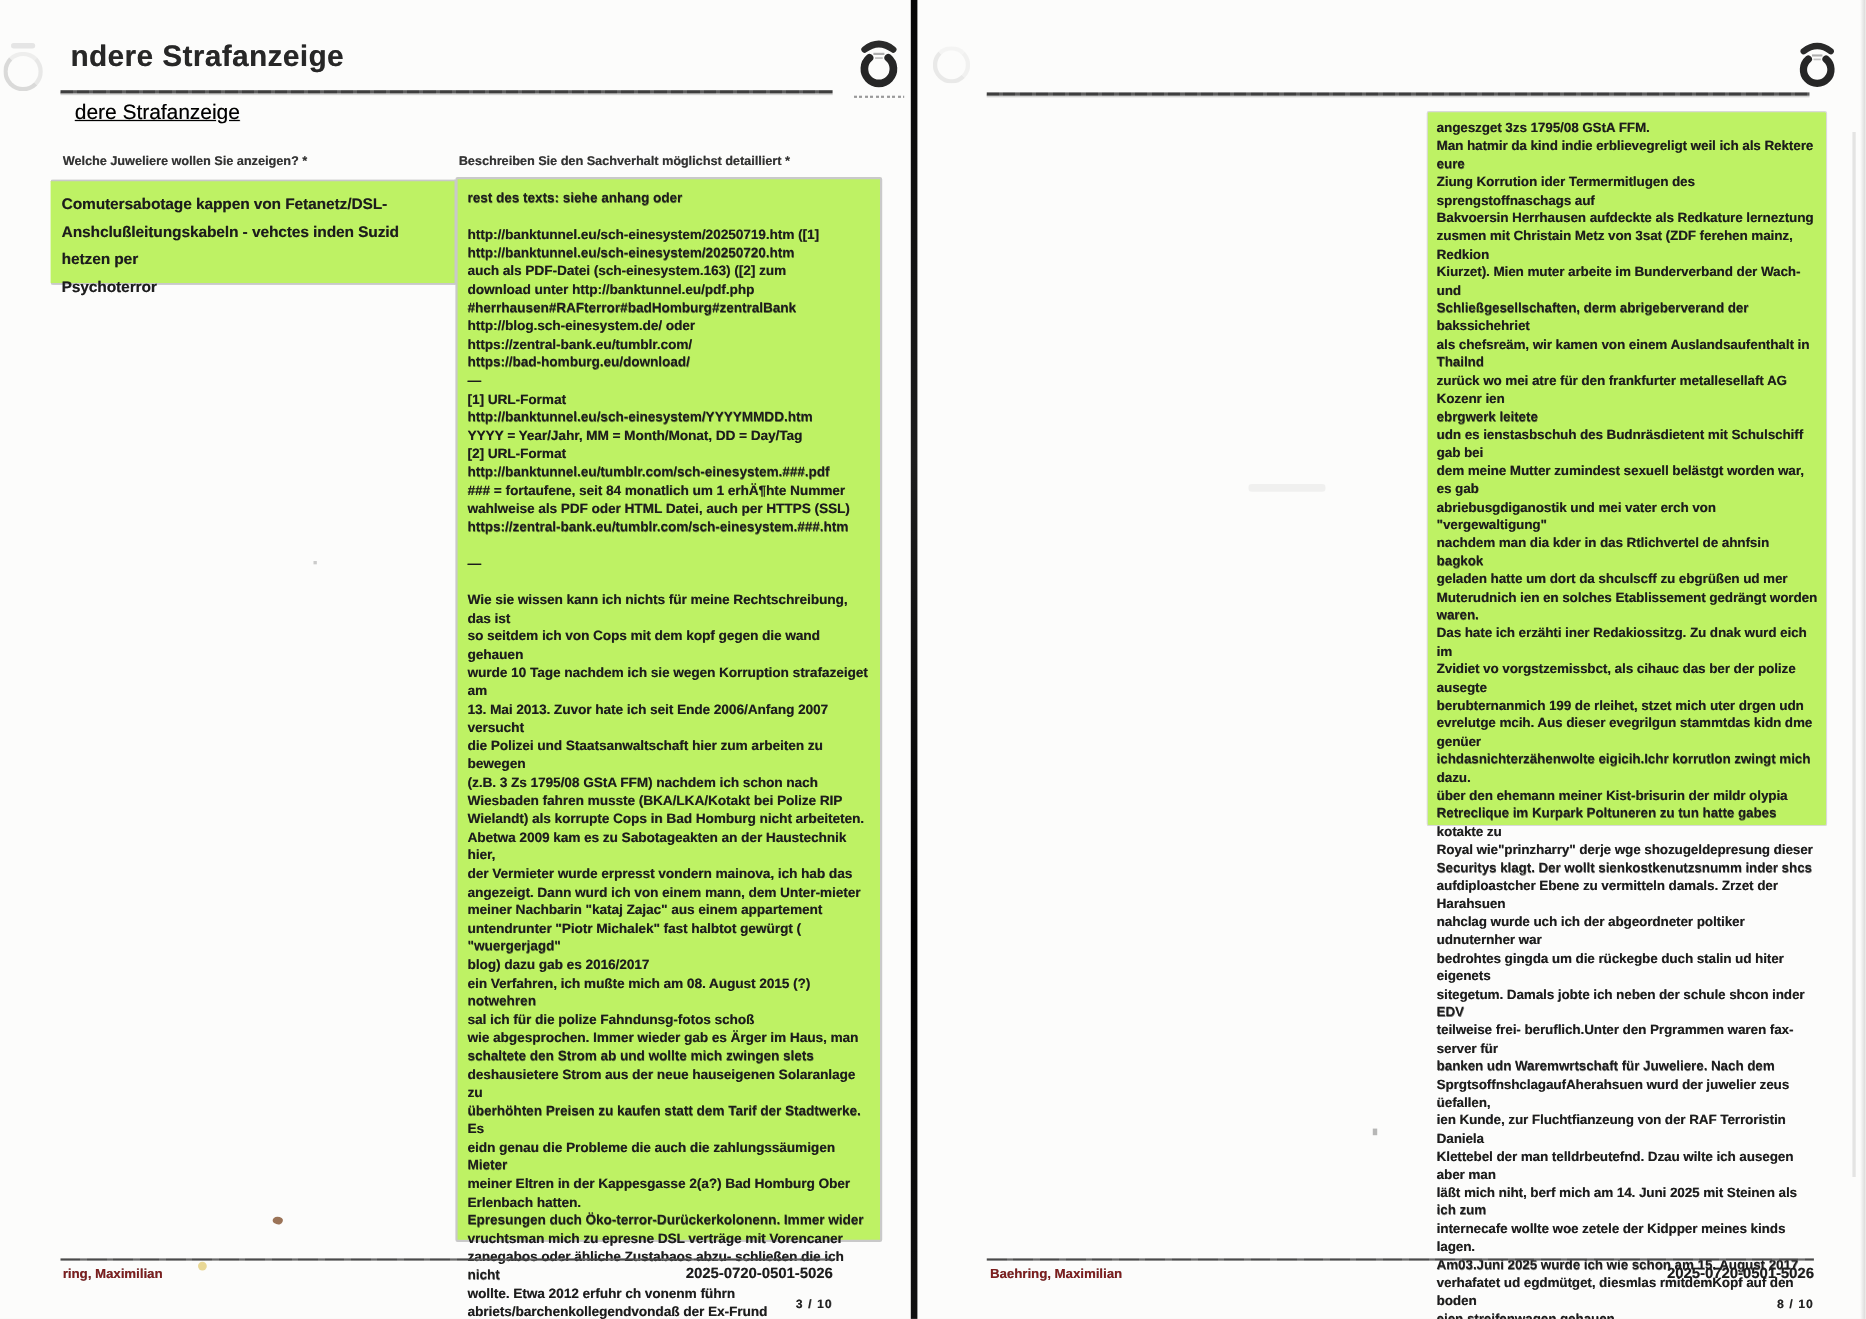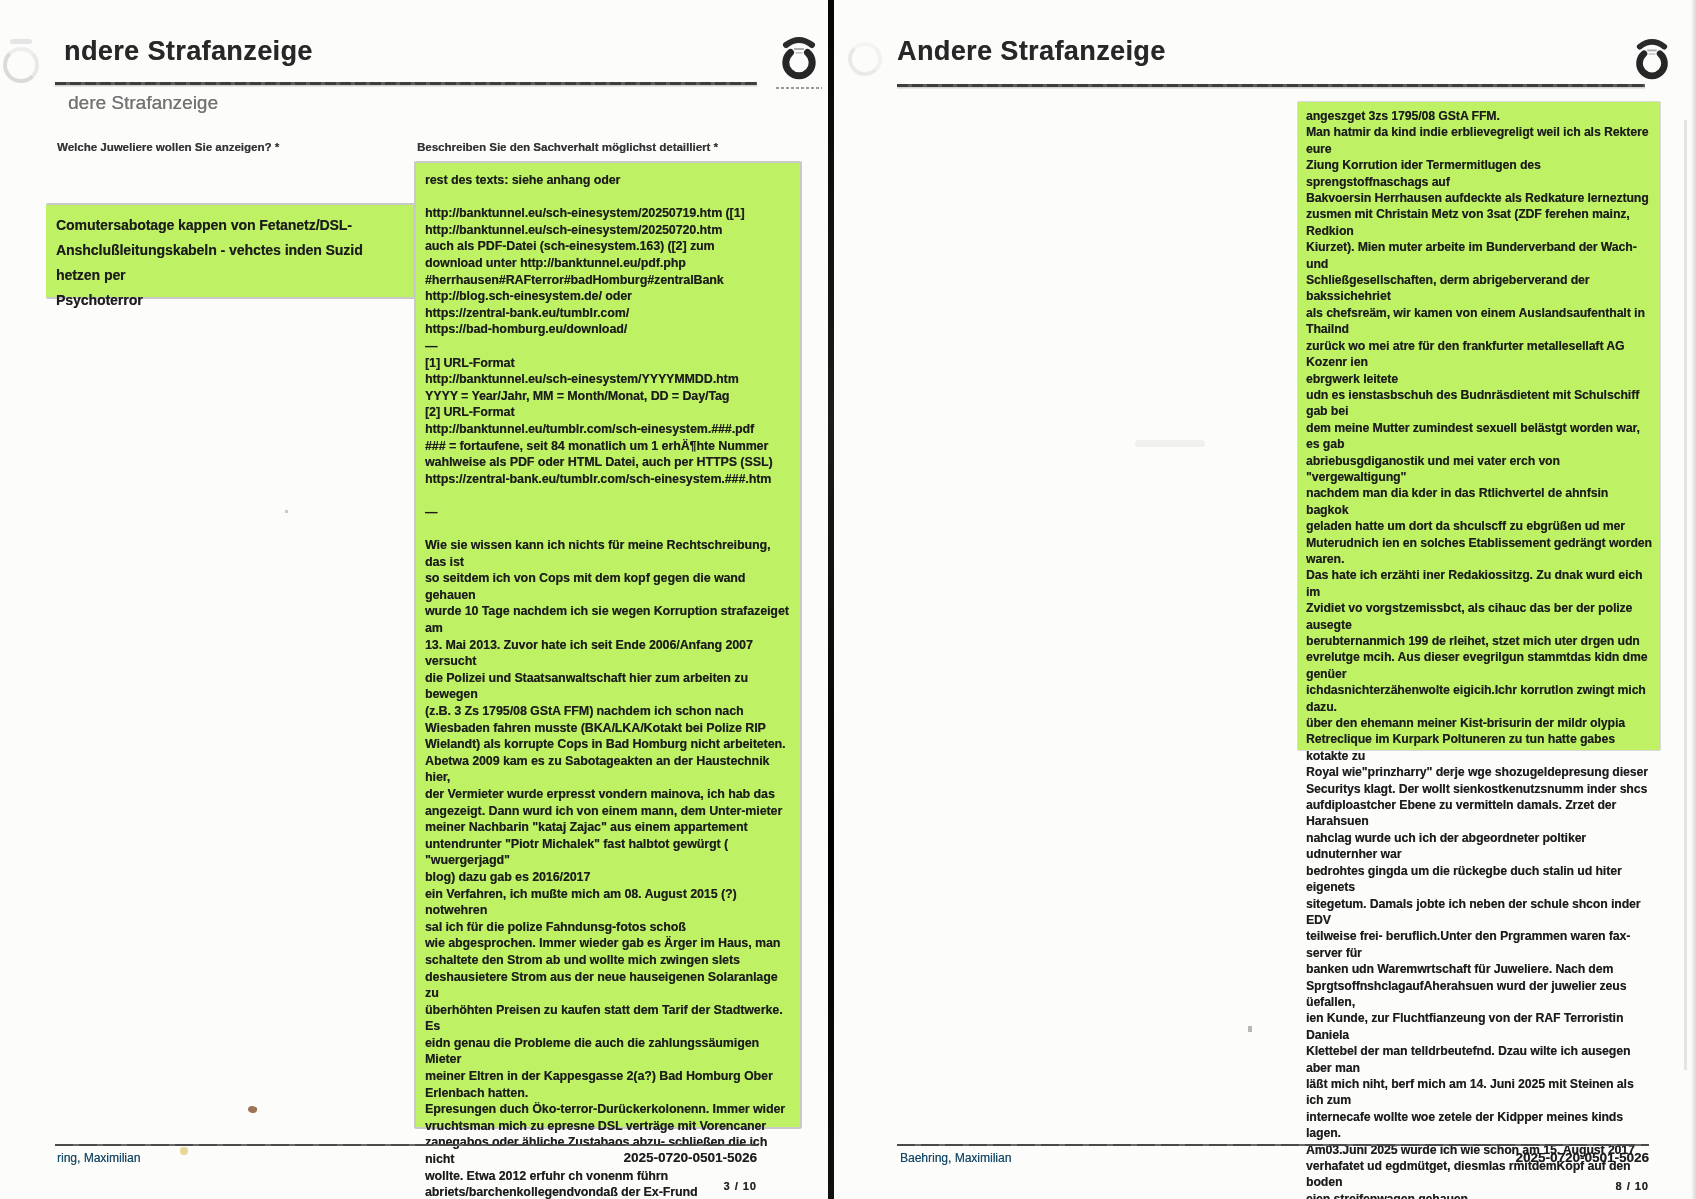--- a/index.html
+++ b/index.html
@@ -16,21 +16,21 @@
   .toner{text-shadow:0.25px 0.25px 0.35px rgba(20,20,20,0.55);}
   .page-title{
     font-size:27px;font-weight:bold;color:#272727;letter-spacing:0.4px;
     white-space:nowrap;
   }
   .head-rule{
     height:3px;
     background:repeating-linear-gradient(90deg,#3e3e3e 0 11px,#5d5d5d 11px 15px);
     box-shadow:0 1.5px 0 rgba(90,90,90,0.25);
   }
-  .subtitle{font-size:19px;font-weight:normal;color:#737373;white-space:nowrap;}
+  .subtitle{font-size:19px;font-weight:normal;color:#000000;white-space:nowrap;text-decoration:underline;}
   .field-label{
     font-size:11.5px;font-weight:bold;color:#333;white-space:nowrap;
   }
   .scan-box{
     background:#bef264;
     border:2px solid #c9c9c9;
     border-radius:2px;
     box-sizing:border-box;
   }
   .box-noleft{border-left:none;}
@@ -40,21 +40,21 @@
     font-weight:bold;color:#1c1c1c;
     letter-spacing:-0.05px;
   }
   .offense-text{font-size:14px;line-height:25px;padding:8px 10px 0 10px;}
   .desc-text{font-size:12.4px;line-height:16.6px;padding:9px 8px 0 9px;}
   .cont-text{font-size:12.2px;line-height:16.4px;padding:6px 8px 0 8px;}
   .footer-rule{
     height:2px;
     background:repeating-linear-gradient(90deg,#4a4a4a 0 18px,#6a6a6a 18px 24px);
   }
-  .footer-name{font-size:12px;font-weight:normal;color:#0c4a6e;white-space:nowrap;}
+  .footer-name{font-size:12px;font-weight:bold;color:#7f1d1d;white-space:nowrap;}
   .footer-id{font-size:13.5px;font-weight:bold;color:#1d1d1d;text-align:right;}
   .footer-page{font-size:11px;font-weight:bold;color:#222;text-align:right;letter-spacing:1px;}
   .divider{background:linear-gradient(180deg,#050505 0%,#1c1c1c 35%,#000 70%,#101010 100%);}
   .logo svg{display:block;}
   .logo-caption{
     height:2px;
     background:repeating-linear-gradient(90deg,#9a9a9a 0 3px,transparent 3px 5px);
   }
   .ghost-ring{
     border-radius:50%;
@@ -84,21 +84,21 @@
         <rect x="14" y="16" width="10" height="2" fill="#8d8d8d" opacity="0.7"></rect>
         <rect x="15.5" y="20" width="7" height="1.6" fill="#9d9d9d" opacity="0.6"></rect>
       </svg>
     </div>
     <div class="abs logo-caption" style="left:776px;top:87px;width:46px;"></div>
 
     <div class="abs subtitle toner" style="left:68px;top:92px;">dere Strafanzeige</div>
 
     <div class="abs field-label toner" style="left:57px;top:141px;">Welche Juweliere wollen Sie anzeigen? *</div>
 
-    <div class="abs scan-box box-noleft" style="left:46px;top:163px;width:369px;height:96px;margin-top:40px;">
+    <div class="abs scan-box box-noleft" style="left:46px;top:163px;width:369px;height:96px;">
       <div class="box-text offense-text toner">Comutersabotage kappen von Fetanetz/DSL-
 Anshclußleitungskabeln - vehctes inden Suzid hetzen per
 Psychoterror</div>
     </div>
 
     <div class="abs field-label toner" style="left:417px;top:141px;">Beschreiben Sie den Sachverhalt möglichst detailliert *</div>
 
     <div class="abs scan-box" style="left:414px;top:161px;width:388px;height:968px;">
       <div class="box-text desc-text toner">rest des texts: siehe anhang oder
 
@@ -161,21 +161,20 @@
     <div class="abs footer-rule" style="left:55px;top:1144px;width:702px;"></div>
     <div class="abs footer-name toner" style="left:57px;top:1151px;">ring, Maximilian</div>
     <div class="abs footer-id toner" style="left:457px;top:1150px;width:300px;">2025-0720-0501-5026</div>
     <div class="abs footer-page toner" style="left:557px;top:1180px;width:200px;">3 / 10</div>
   </section>
 
   <div class="abs divider" style="left:828px;top:0;width:6px;height:1199px;"></div>
 
   <section class="abs" style="left:834px;top:0;width:862px;height:1199px;">
 
-    <div class="abs page-title toner" style="left:63px;top:36px;">Andere Strafanzeige</div>
 
     <div class="abs head-rule" style="left:63px;top:84px;width:748px;"></div>
 
     <div class="abs logo" style="left:800px;top:34px;width:36px;height:48px;">
       <svg width="36" height="48" viewBox="0 0 38 50">
         <path d="M6 13 Q19 3 32 13" fill="none" stroke="#2a2a2a" stroke-width="6" stroke-linecap="round"></path>
         <path d="M27.5 20.5 A 13.2 13.2 0 1 1 10.5 20.5" fill="none" stroke="#262626" stroke-width="7" stroke-linecap="round"></path>
         <rect x="14" y="16" width="10" height="2" fill="#8d8d8d" opacity="0.7"></rect>
         <rect x="15.5" y="20" width="7" height="1.6" fill="#9d9d9d" opacity="0.6"></rect>
       </svg>

